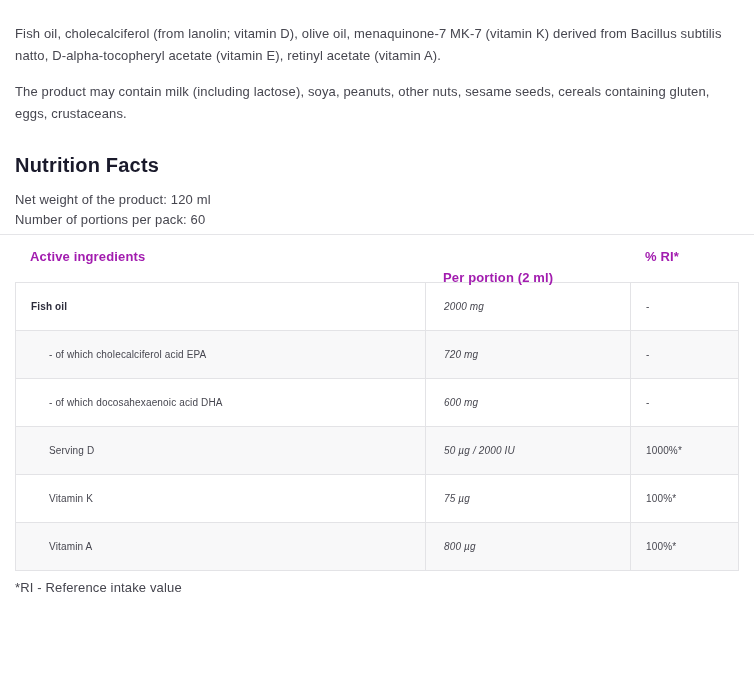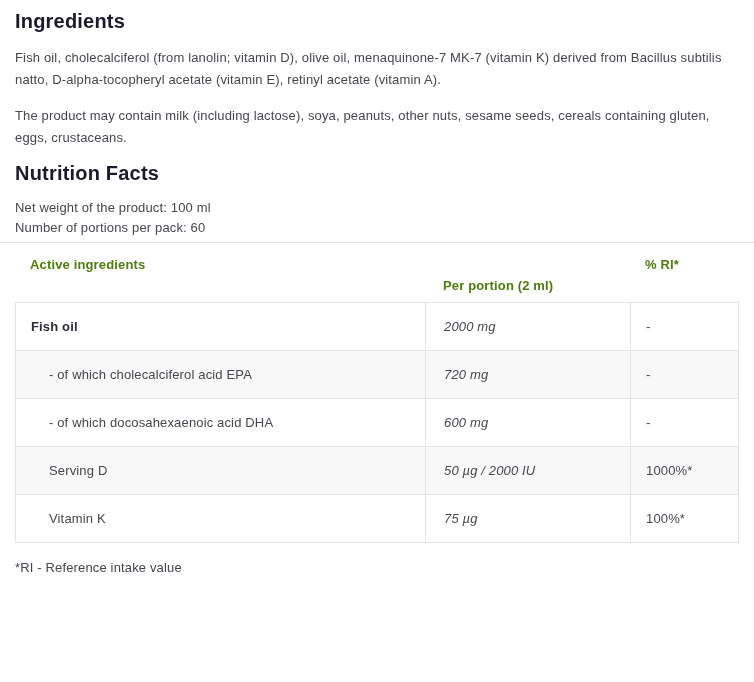--- a/index.html
+++ b/index.html
@@ -29,21 +29,21 @@
     letter-spacing: 0.2px;
   }
   p.body-text {
     margin: 14px 0 0 0;
     font-size: 13px;
     line-height: 22px;
     color: #46464f;
     max-width: 724px;
   }
   h2.second {
-    margin-top: 12px;
+    margin-top: 28px;
   }
   .product-info {
     margin-top: 13px;
     line-height: 20px;
     font-size: 13px;
     color: #46464f;
   }
   .divider {
     margin-top: 4px;
     border-top: 1px solid #e5e5e8;
@@ -54,33 +54,33 @@
   .thead-row {
     display: flex;
     height: 43px;
     align-items: center;
     margin: 0 15px;
     width: 723px;
     box-sizing: border-box;
   }
   .thead-row .th {
     font-weight: 700;
-    color: #4d7c0f;
+    color: #a21caf;
     font-size: 13px;
     box-sizing: border-box;
   }
   .col-name    { width: 410px; padding-left: 15px; }
   .col-portion { width: 205px; padding-left: 18px; margin-top: 42px; }
   .col-ri      { width: 108px; padding-left: 15px; }
   table.nutrition {
-    margin: 16px 15px;
+    margin: 4px 15px;
     width: 723px;
     border-collapse: collapse;
     table-layout: fixed;
-    font-size: 13px;
+    font-size: 10px;
     color: #46464f;
     letter-spacing: 0.15px;
   }
   table.nutrition td {
     border: 1px solid #e3e3e6;
     height: 48px;
     vertical-align: middle;
     box-sizing: border-box;
     padding: 0;
   }
@@ -97,30 +97,29 @@
     margin: 8px 15px 0 15px;
     font-size: 13px;
     line-height: 18px;
     color: #45454e;
   }
 </style>
 </head>
 <body>
 
 <div class="content">
-  <h2 class="section-heading">Ingredients</h2>
 
   <p class="body-text">Fish oil, cholecalciferol (from lanolin; vitamin D), olive oil, menaquinone-7 MK-7 (vitamin K) derived from Bacillus subtilis natto, D-alpha-tocopheryl acetate (vitamin E), retinyl acetate (vitamin A).</p>
 
   <p class="body-text">The product may contain milk (including lactose), soya, peanuts, other nuts, sesame seeds, cereals containing gluten, eggs, crustaceans.</p>
 
   <h2 class="section-heading second">Nutrition Facts</h2>
 
   <div class="product-info">
-    <div>Net weight of the product: 100 ml</div>
+    <div>Net weight of the product: 120 ml</div>
     <div>Number of portions per pack: 60</div>
   </div>
 </div>
 
 <div class="divider"></div>
 
 <div class="thead-row">
   <div class="th col-name">Active ingredients</div>
   <div class="th col-portion">Per portion (2 ml)</div>
   <div class="th col-ri">% RI*</div>
@@ -146,16 +145,21 @@
     <tr>
       <td class="name-cell">Serving D</td>
       <td class="portion-cell">50 µg / 2000 IU</td>
       <td class="ri-cell">1000%*</td>
     </tr>
     <tr>
       <td class="name-cell">Vitamin K</td>
       <td class="portion-cell">75 µg</td>
       <td class="ri-cell">100%*</td>
     </tr>
+    <tr>
+      <td class="name-cell">Vitamin A</td>
+      <td class="portion-cell">800 µg</td>
+      <td class="ri-cell">100%*</td>
+    </tr>
   </tbody>
 </table>
 
 <p class="footnote">*RI - Reference intake value</p>
 
 </body></html>

